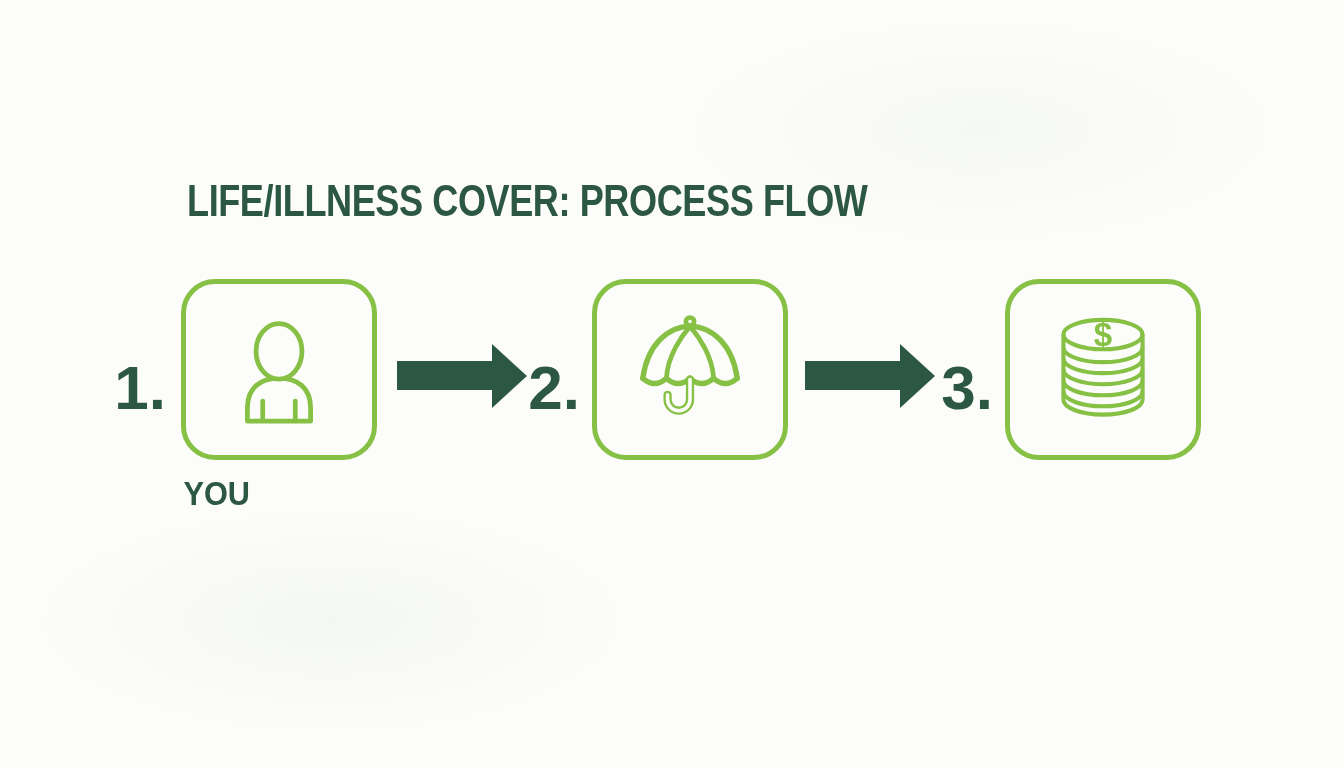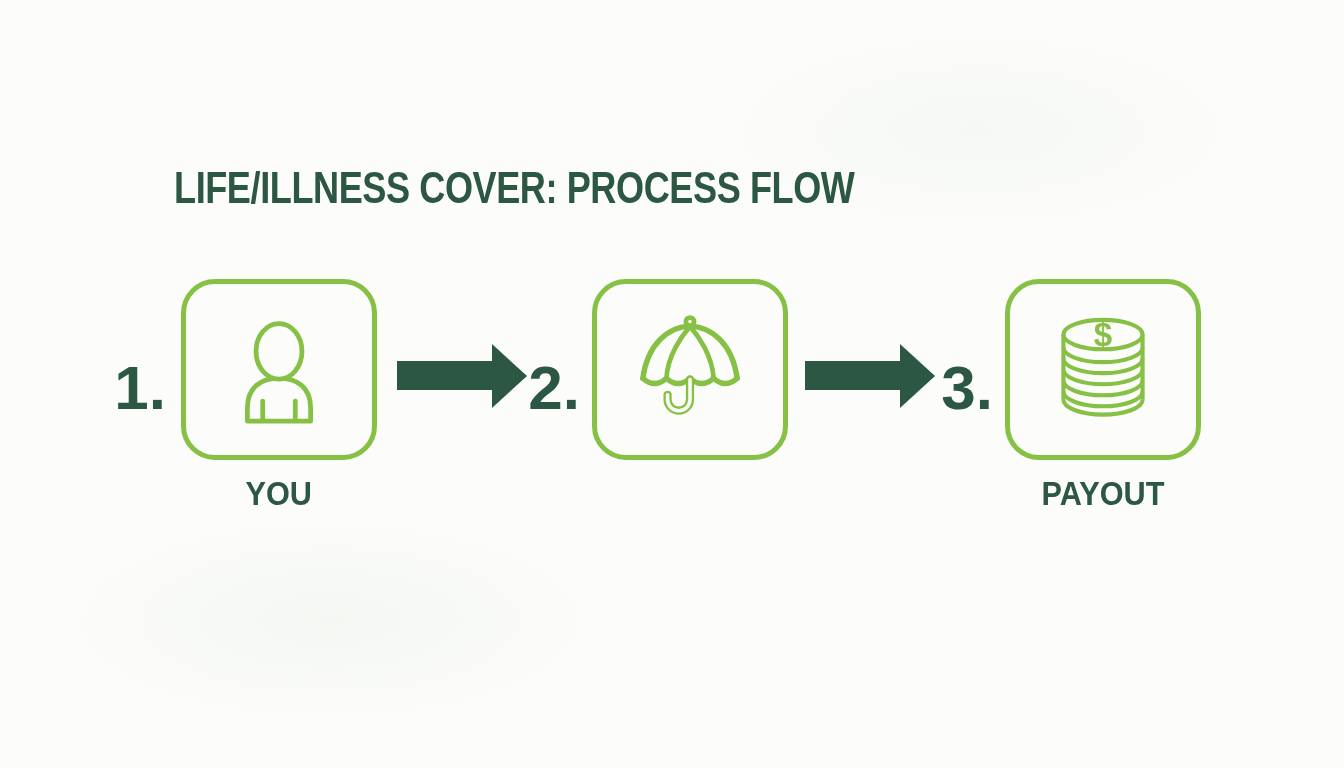--- a/index.html
+++ b/index.html
@@ -22,21 +22,21 @@
     height: 768px;
     background:
       radial-gradient(ellipse 420px 160px at 330px 620px, rgba(222,228,218,0.25), rgba(222,228,218,0) 70%),
       radial-gradient(ellipse 420px 160px at 980px 130px, rgba(224,230,222,0.22), rgba(224,230,222,0) 70%),
       var(--bg);
   }
   .title {
     position: absolute;
     left: 174px;
     top: 163px;
-    margin: 0;
+    margin: 13px;
     font-size: 44px;
     font-weight: bold;
     color: var(--dark);
     white-space: nowrap;
     letter-spacing: -0.5px;
   }
   .squeeze {
     display: inline-block;
     transform: scaleX(0.82);
     transform-origin: 0 50%;
@@ -75,21 +75,20 @@
   .n1 { left: 94px; }
   .n2 { left: 508px; }
   .n3 { left: 921px; }
   .step-label {
     position: absolute;
     top: 475px;
     width: 196px;
     font-size: 33px;
     font-weight: bold;
     color: var(--dark);
-    text-align: center;
     white-space: nowrap;
   }
   .l1 { left: 181px; }
   .l2 { left: 592px; }
   .l3 { left: 1005px; }
   .arrow {
     position: absolute;
     top: 344px;
     width: 130px;
     height: 64px;
@@ -154,15 +153,14 @@
       <path class="icon-stroke" stroke-width="4.5" d="M7 33 A43 16 0 0 0 93 33"></path>
       <path class="icon-stroke" stroke-width="4.5" d="M7 45 A43 16 0 0 0 93 45"></path>
       <path class="icon-stroke" stroke-width="4.5" d="M7 57 A43 16 0 0 0 93 57"></path>
       <path class="icon-stroke" stroke-width="4.5" d="M7 69 A43 16 0 0 0 93 69"></path>
       <path class="icon-stroke" stroke-width="4.5" d="M7 81 A43 16 0 0 0 93 81"></path>
       <path class="icon-stroke" stroke-width="4.5" d="M7 90 A43 16 0 0 0 93 90"></path>
       <ellipse class="icon-stroke" stroke-width="4.5" cx="50" cy="19" rx="43" ry="16"></ellipse>
       <text class="dollar" x="50" y="31" font-size="36" text-anchor="middle">$</text>
     </svg>
   </div>
-  <div class="step-label l3"><span class="squeeze-c">PAYOUT</span></div>
 
 </div>
 
 </body></html>

